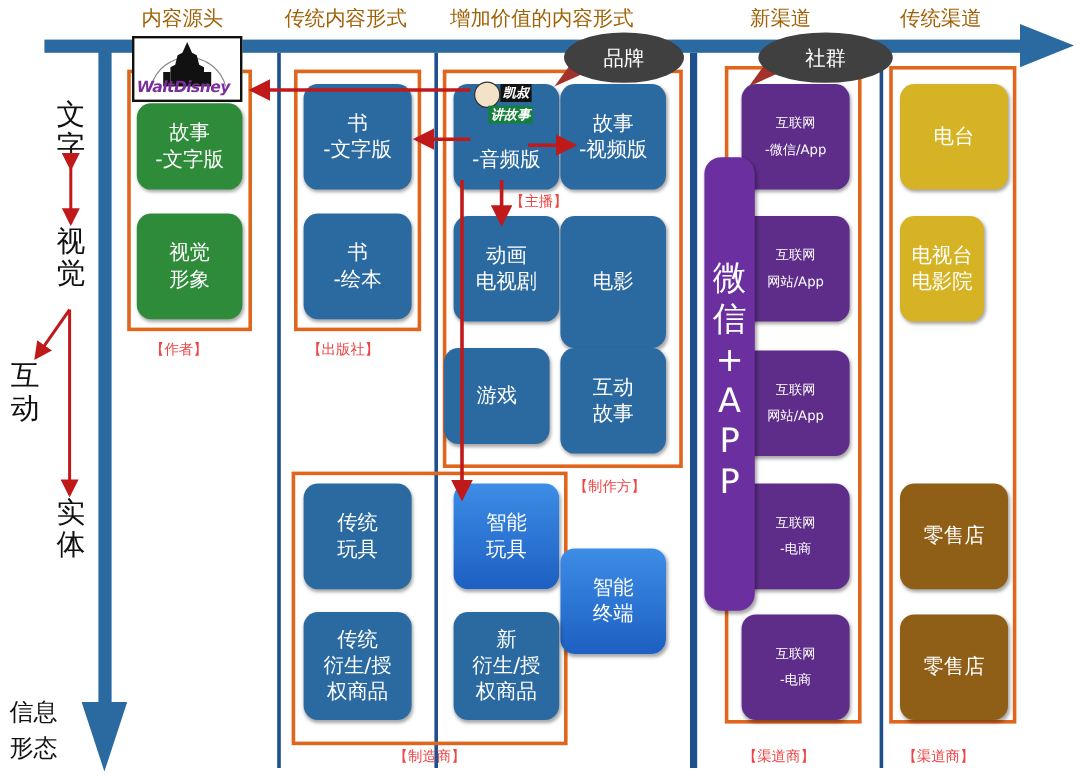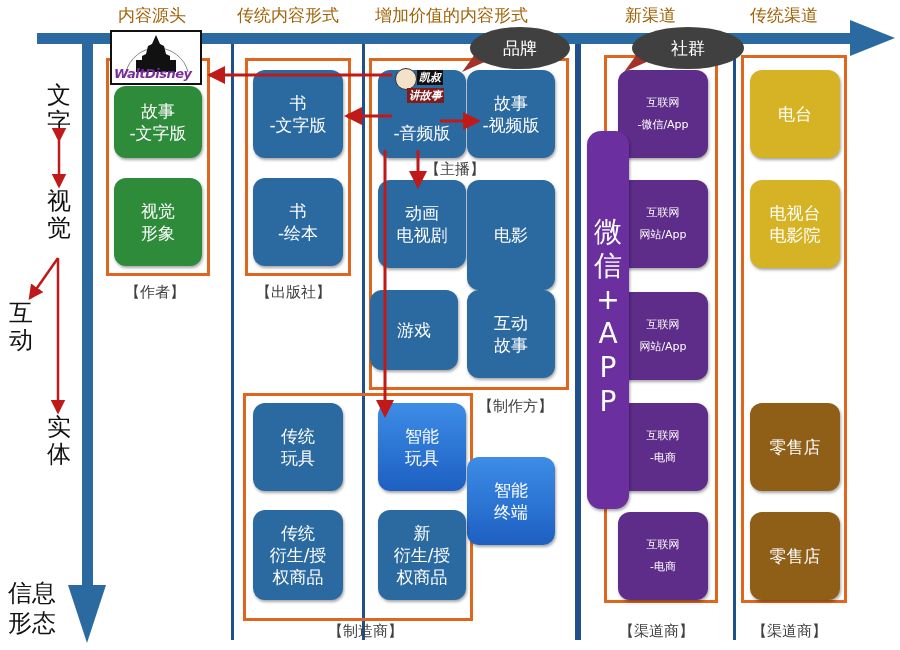--- a/index.html
+++ b/index.html
@@ -10,21 +10,21 @@
   .vlabel { position:absolute; font-size:24px; line-height:27px; color:#111; width:30px; text-align:center; }
   .box { position:absolute; border-radius:12px; color:#fff; display:flex; align-items:center;
          justify-content:center; text-align:center; font-size:17px; line-height:22px;
          box-shadow:1px 2px 3px rgba(0,0,0,0.35); white-space:pre-line; }
   .green { background:#2e8b3a; }
   .blue { background:#2a6aa1; }
   .bright { background:linear-gradient(#3d8de6,#1d5fc2); }
   .purple { background:#5e2d8a; font-size:11px; }
   .yellow { background:#d6b324; }
   .brown { background:#8f5f17; }
-  .role { position:absolute; font-size:15px; color:#404040; white-space:nowrap; }
+  .role { position:absolute; font-size:12px; color:#ef4444; white-space:nowrap; }
   .frame { position:absolute; border:3px solid #e0661e; box-sizing:border-box; }
   .bubble { position:absolute; background:#404040; border-radius:50%; color:#fff;
             font-size:17px; display:flex; align-items:center; justify-content:center; }
   .weixin { position:absolute; background:#6b2fa0; border-radius:14px; color:#fff;
             font-size:28px; line-height:34px; text-align:center; padding-top:84px; box-sizing:border-box;
             box-shadow:1px 2px 3px rgba(0,0,0,0.35); white-space:pre-line; }
   svg.overlay { position:absolute; left:0; top:0; pointer-events:none; }
 </style>
 </head>
 <body>
@@ -46,21 +46,21 @@
   <rect x="231" y="44" width="3" height="596" fill="#1f4f8c"></rect>
   <rect x="362" y="44" width="3" height="596" fill="#1f4f8c"></rect>
   <rect x="575" y="44" width="6" height="596" fill="#1f4f8c"></rect>
   <rect x="733" y="44" width="3" height="596" fill="#1f4f8c"></rect>
 </svg>
 
 <div class="vlabel" style="left:44px; top:82px;">文字</div>
 <div class="vlabel" style="left:44px; top:188px;">视觉</div>
 <div class="vlabel" style="left:6px; top:300px;">互动</div>
 <div class="vlabel" style="left:44px; top:414px;">实体</div>
-<div class="abs" style="left:8px; top:578px; font-size:24px; line-height:30px; width:60px; white-space:pre-line;">信息
+<div class="abs" style="left:8px; top:578px; font-size:20px; line-height:30px; width:60px; white-space:pre-line;">信息
 形态</div>
 
 <div class="frame" style="left:106px; top:58px; width:104px; height:218px;"></div>
 <div class="frame" style="left:245px; top:58px; width:106px; height:218px;"></div>
 <div class="frame" style="left:369px; top:58px; width:200px; height:332px;"></div>
 <div class="frame" style="left:243px; top:393px; width:230px; height:228px;"></div>
 <div class="frame" style="left:604px; top:55px; width:114px; height:548px;"></div>
 <div class="frame" style="left:741px; top:55px; width:106px; height:548px;"></div>
 
 <div class="abs" style="left:110px; top:30px; width:92px; height:55px; background:#fff; border:2px solid #111; box-sizing:border-box; overflow:hidden;">
@@ -84,21 +84,21 @@
 <div class="box blue" style="left:253px; top:178px; width:90px; height:88px;">书
 -绘本</div>
 <div class="role" style="left:256px; top:283px;">【出版社】</div>
 
 <div class="box blue" style="left:378px; top:70px; width:88px; height:88px; align-items:flex-end; padding-bottom:14px; box-sizing:border-box;">
   <span>-音频版</span>
 </div>
 <div class="abs" style="left:395px; top:68px; width:60px; height:42px;text-align:right;">
   <div class="abs" style="left:0; top:0; width:20px; height:20px; border-radius:50%; background:#f3e2c8; border:1px solid #333;"></div>
   <div class="abs" style="left:22px; top:2px; font-size:11px; font-weight:bold; font-style:italic; color:#fff; background:#111; padding:0 2px;">凯叔</div>
-  <div class="abs" style="left:12px; top:20px; font-size:11px; font-weight:bold; font-style:italic; color:#fff; background:#7f1d1d; padding:0 2px;">讲故事</div>
+  <div class="abs" style="left:12px; top:20px; font-size:11px; font-weight:bold; font-style:italic; color:#fff; background:#15803d; padding:0 2px;">讲故事</div>
 </div>
 <div class="box blue" style="left:467px; top:70px; width:88px; height:88px;">故事
 -视频版</div>
 <div class="role" style="left:425px; top:160px;">【主播】</div>
 <div class="box blue" style="left:378px; top:180px; width:88px; height:88px;">动画
 电视剧</div>
 <div class="box blue" style="left:467px; top:180px; width:88px; height:110px;">电影</div>
 <div class="box blue" style="left:370px; top:290px; width:88px; height:80px;">游戏</div>
 <div class="box blue" style="left:467px; top:290px; width:88px; height:88px;">互动
 故事</div>
@@ -130,21 +130,21 @@
 -电商</div>
 <div class="weixin" style="left:587px; top:131px; width:42px; height:378px;">微
 信
 +
 A
 P
 P</div>
 <div class="role" style="left:619px; top:622px;">【渠道商】</div>
 
 <div class="box yellow" style="left:750px; top:70px; width:90px; height:88px;">电台</div>
-<div class="box yellow" style="left:750px; top:180px; width:90px; height:88px;">电视台
+<div class="box yellow" style="left:750px; top:180px; width:70px; height:88px;">电视台
 电影院</div>
 <div class="box brown" style="left:750px; top:403px; width:90px; height:88px;">零售店</div>
 <div class="box brown" style="left:750px; top:512px; width:90px; height:88px;">零售店</div>
 <div class="role" style="left:752px; top:622px;">【渠道商】</div>
 
 <svg class="overlay" width="900" height="650">
   <polygon points="478,50 462,72 498,56" fill="#a3322a"></polygon>
   <polygon points="640,50 624,72 660,56" fill="#a3322a"></polygon>
 </svg>
 <div class="bubble" style="left:470px; top:27px; width:100px; height:42px;">品牌</div>

